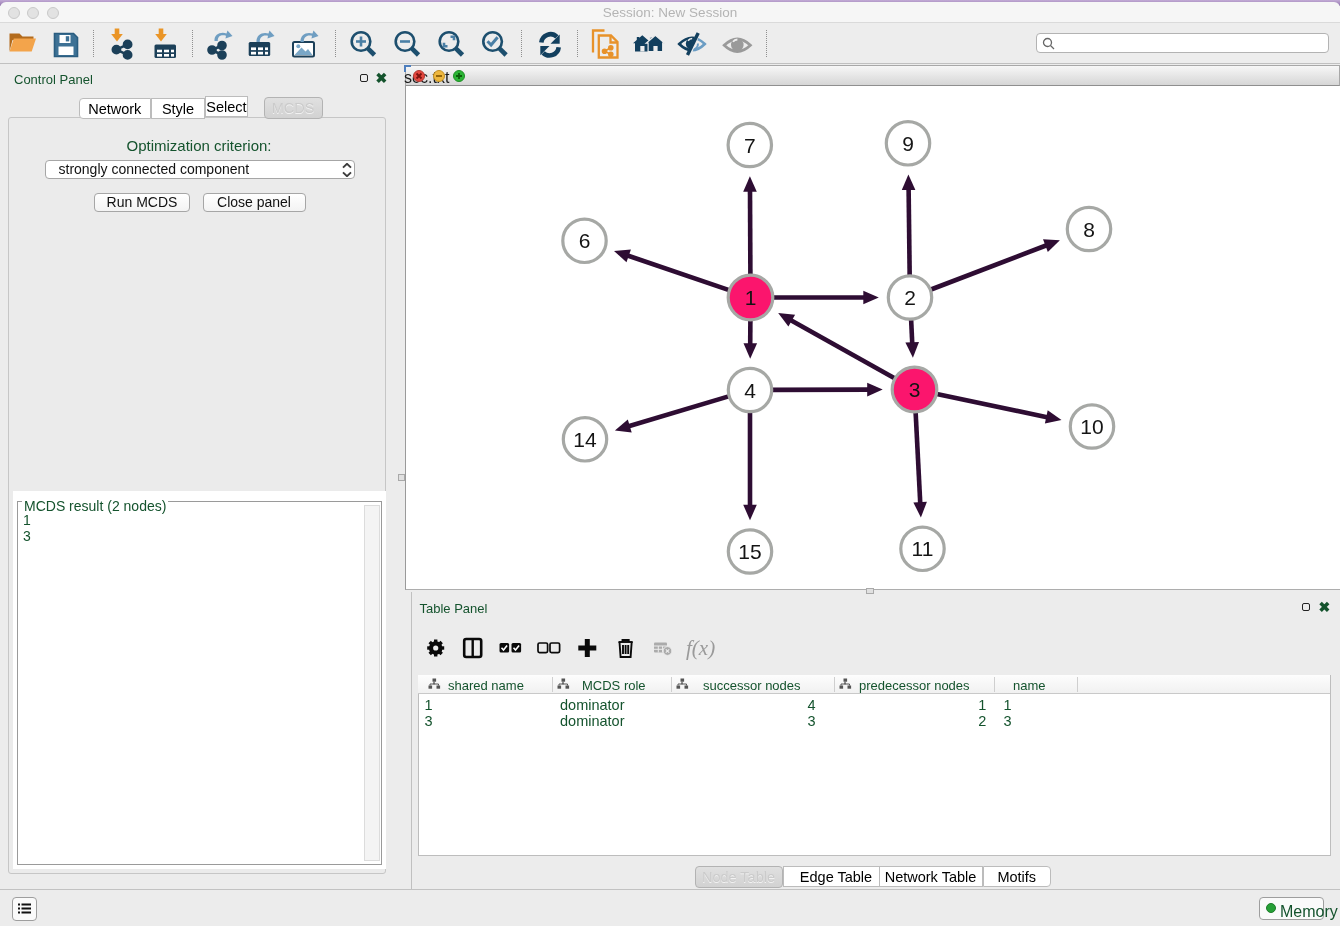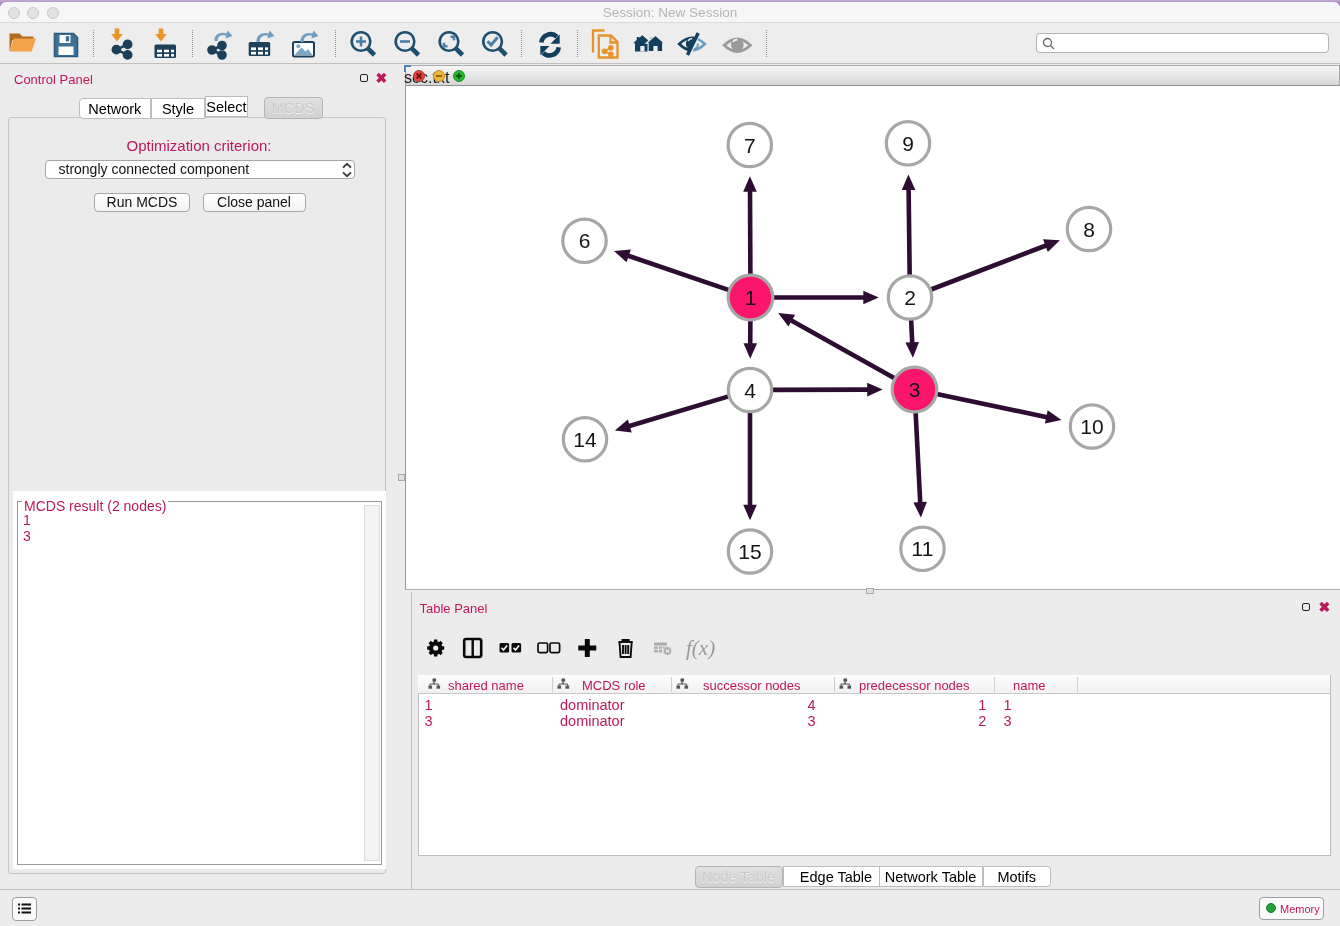--- a/index.html
+++ b/index.html
@@ -1,16 +1,16 @@
 <!DOCTYPE html>
 <html><head><meta charset="utf-8"><style>
 *{margin:0;padding:0;box-sizing:border-box}
 html,body{width:1340px;height:926px;overflow:hidden;background:#ececec;font-family:"Liberation Sans",sans-serif;position:relative}
 .abs{position:absolute}
-.txt{position:absolute;font-size:13px;color:#be185d;white-space:nowrap}
+.txt{position:absolute;font-size:13px;color:#14532d;white-space:nowrap}
 .vsep{position:absolute;width:0;border-left:1px dotted #8f8f8f;top:30px;height:27px}
 .tab{position:absolute;background:#fff;border:1px solid #bcbcbc;font-size:14.5px;color:#000;text-align:center;height:21px;line-height:20px}
 .seltab{position:absolute;background:linear-gradient(#e0e0e0,#d2d2d2);border:1px solid #b3b3b3;border-radius:4px;font-size:14.5px;color:#cbcbcb;text-align:center;height:22px;line-height:21px;text-shadow:0 1px 0 #f2f2f2}
 .btn{position:absolute;background:linear-gradient(#ffffff,#f3f3f3);border:1px solid #a6a6a6;border-radius:4px;font-size:14px;color:#111;text-align:center}
 </style></head>
 <body>
 
 <div class="abs" style="left:0;top:0;width:1340px;height:6px;background:linear-gradient(#c3abd6,#8f72ab)"></div>
 
 <div class="abs" style="left:0;top:2px;width:1340px;height:20.5px;background:#f6f6f6;border-bottom:1px solid #dadada;border-radius:6px 6px 0 0"></div>
@@ -396,13 +396,13 @@
 <rect x="0" y="0.5" width="2" height="2"></rect>
       <rect x="3.5" y="0.5" width="9.5" height="2"></rect>
 <rect x="0" y="4.5" width="2" height="2"></rect>
       <rect x="3.5" y="4.5" width="9.5" height="2"></rect>
 <rect x="0" y="8.5" width="2" height="2"></rect>
       <rect x="3.5" y="8.5" width="9.5" height="2"></rect>
 </g>
 </svg>
 <div class="abs" style="left:1258.5px;top:896.5px;width:65.5px;height:23.5px;background:#fafafa;border:1px solid #9e9e9e;border-radius:4px"></div>
 <div class="abs" style="left:1266px;top:903px;width:10px;height:10px;border-radius:50%;background:#27a037;border:1px solid #1d7d2a"></div>
-<div class="txt" style="left:1280px;top:903px;font-size:11px">Memory</div>
+<div class="txt" style="left:1280px;top:903px;font-size:16px">Memory</div>
 
 </body></html>

